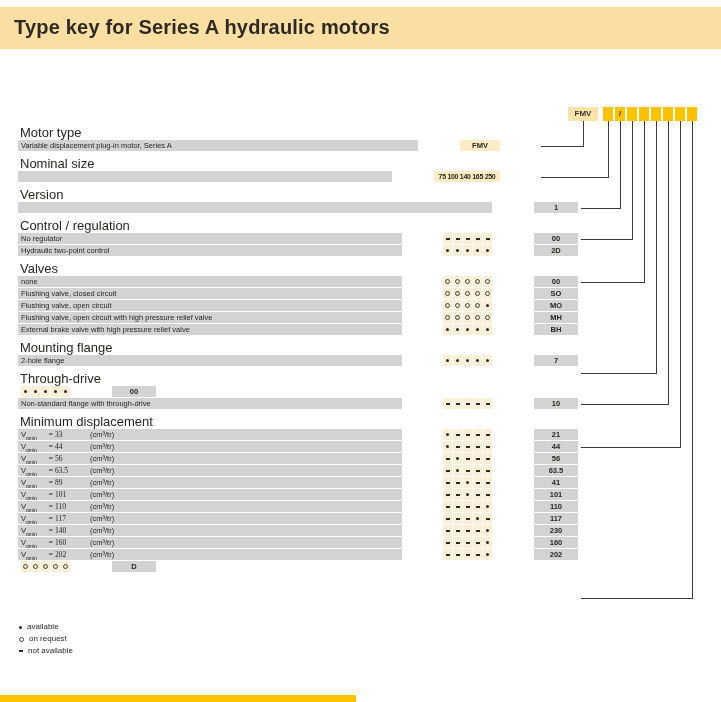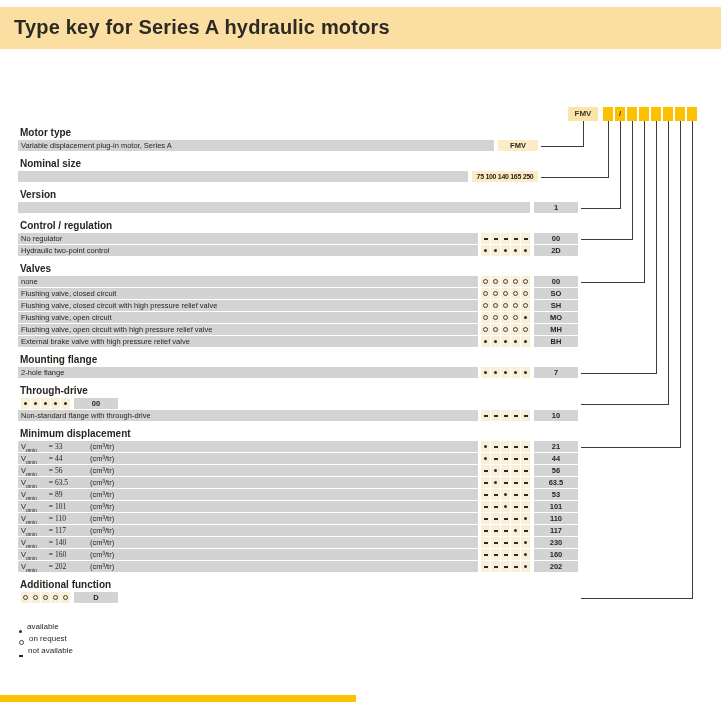--- a/index.html
+++ b/index.html
@@ -21,25 +21,25 @@
     width:30px; height:14px; background:#FCE4A8; margin-right:5px;
     font-size:8px; font-weight:bold; text-align:center; line-height:14px; color:#3a362f;
   }
   .tc-box {
     width:10px; height:14px; background:#FCC200; margin-right:2px;
     font-size:8px; font-weight:bold; text-align:center; line-height:14px; color:#3a362f;
   }
   
   #sections { position:absolute; left:18px; top:122px; width:560px; }
   .sec-heading {
-    font-size:10px; font-weight:bold; color:#29261f; margin:8px 0 3px 2px;
+    font-size:13px; font-weight:normal; color:#29261f; margin:8px 0 3px 2px;
     height:9px; line-height:9px; white-space:nowrap;
   }
   .sec:first-child .sec-heading { margin-top:6px; }
-  .row { display:flex; height:11px; margin-bottom:1px; }
+  .row { display:flex; height:11px; margin-bottom:1px;gap:38px; }
   .row-label {
     flex:1; background:#D3D3D4; font-size:7.5px; line-height:11px;
     padding-left:3px; color:#29261f; position:relative; white-space:nowrap; overflow:hidden;
   }
   .row-label sub { font-size:5px; }
   .row-label .rest { margin-left:12px;font-family:Liberation Serif, serif; }
   .row-label .unit { position:absolute; left:64px; top:0;margin-left:8px; }
   .syms { display:flex; margin-left:2px; }
   .sym-cell {
     width:9px; height:11px; background:#F9EFD6; margin-left:1px;
@@ -52,21 +52,21 @@
   .row-code.yellow { width:40px; background:#FCECC5; }
   .row-code.yellow-wide { width:66px; background:#FCECC5; font-size:7px; letter-spacing:-0.3px; }
   .row-spacer { width:40px; }
   
   .m-dot  { width:3px; height:3px; background:#2b2a26; border-radius:50%; }
   .m-ring { width:5px; height:5px; border:1px solid #45423a; border-radius:50%; box-sizing:border-box; background:transparent; }
   .m-dash { width:4px; height:2px; background:#2b2a26; }
   .shape { display:inline-block; }
   
   #legend { position:absolute; left:19px; top:621px; }
-  .legend-line { height:12px; display:flex; align-items:flex-end; }
+  .legend-line { height:12px; display:flex; align-items:center; }
   .legend-label { font-size:8px; color:#29261f; margin-left:5px; line-height:12px; }
   
   .conn { position:absolute; background:#3e3b36; }
   
   .bottom-bar { position:absolute; left:0; top:695px; width:356px; height:7px; background:#FCC200; }
 </style>
 </head>
 <body>
 
 <div class="page">
@@ -194,41 +194,20 @@
             <div class="sym-cell">
               <span class="shape m-ring"></span>
             </div>
             <div class="sym-cell">
               <span class="shape m-ring"></span>
             </div>
           </div>
           <div class="row-code">SO</div>
         </div>
         <div class="row">
-          <div class="row-label">Flushing valve, closed circuit with high pressure relief valve</div>
-          <div class="syms">
-            <div class="sym-cell">
-              <span class="shape m-ring"></span>
-            </div>
-            <div class="sym-cell">
-              <span class="shape m-ring"></span>
-            </div>
-            <div class="sym-cell">
-              <span class="shape m-ring"></span>
-            </div>
-            <div class="sym-cell">
-              <span class="shape m-ring"></span>
-            </div>
-            <div class="sym-cell">
-              <span class="shape m-ring"></span>
-            </div>
-          </div>
-          <div class="row-code">SH</div>
-        </div>
-        <div class="row">
           <div class="row-label">Flushing valve, open circuit</div>
           <div class="syms">
             <div class="sym-cell">
               <span class="shape m-ring"></span>
             </div>
             <div class="sym-cell">
               <span class="shape m-ring"></span>
             </div>
             <div class="sym-cell">
               <span class="shape m-ring"></span>
@@ -451,21 +430,21 @@
             <div class="sym-cell">
               <span class="shape m-dot"></span>
             </div>
             <div class="sym-cell">
               <span class="shape m-dash"></span>
             </div>
             <div class="sym-cell">
               <span class="shape m-dash"></span>
             </div>
           </div>
-          <div class="row-code">53</div>
+          <div class="row-code">41</div>
         </div>
         <div class="row">
           <div class="row-label"><span>V</span><sub>gmin</sub><span class="rest">= 101</span><span class="unit">(cm³/tr)</span></div>
           <div class="syms">
             <div class="sym-cell">
               <span class="shape m-dash"></span>
             </div>
             <div class="sym-cell">
               <span class="shape m-dash"></span>
             </div>
@@ -581,21 +560,20 @@
               <span class="shape m-dash"></span>
             </div>
             <div class="sym-cell">
               <span class="shape m-dot"></span>
             </div>
           </div>
           <div class="row-code">202</div>
         </div>
       </div>
       <div class="sec">
-        <div class="sec-heading">Additional function</div>
         <div class="row">
           <div class="syms">
             <div class="sym-cell">
               <span class="shape m-ring"></span>
             </div>
             <div class="sym-cell">
               <span class="shape m-ring"></span>
             </div>
             <div class="sym-cell">
               <span class="shape m-ring"></span>

